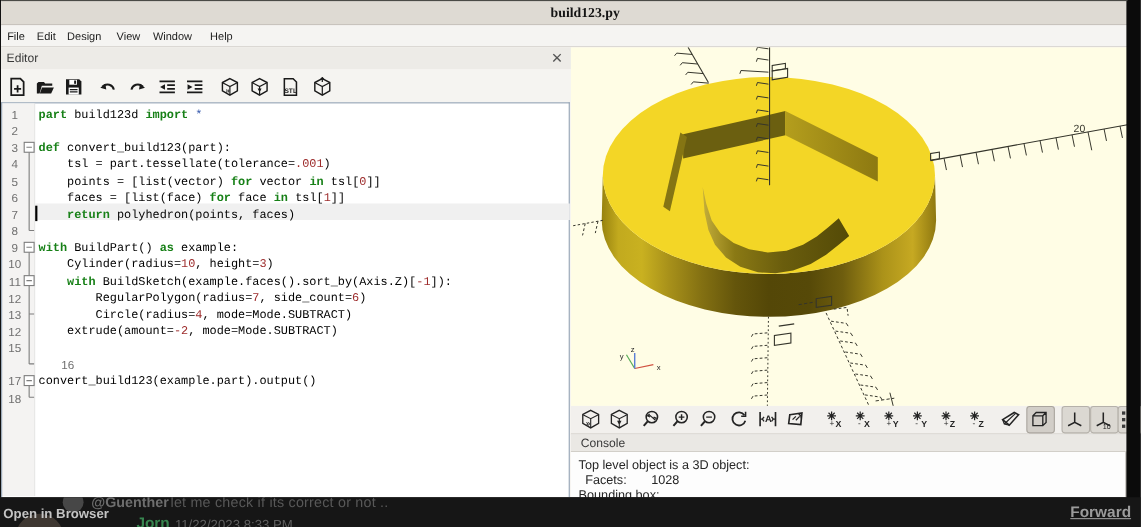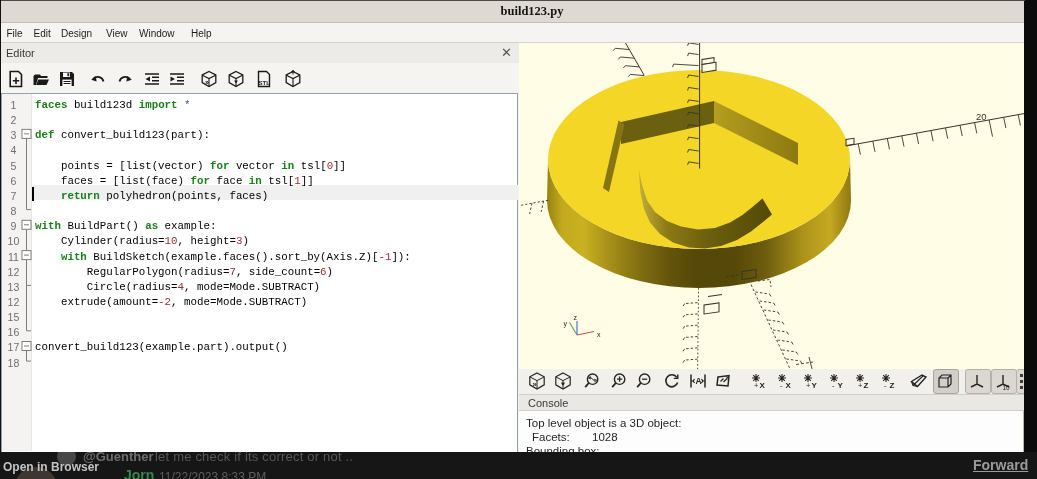--- a/index.html
+++ b/index.html
@@ -113,46 +113,47 @@
           <path d="M9,1.5 L15.8,5 V12.6 L9,16.5 L2.2,12.6 V5 Z" fill="none" stroke="#1a1a1a" stroke-width="1.3"></path>
           <path d="M2.4,5.2 L9,8.6 L15.6,5.2 M9,8.6 V16" fill="none" stroke="#1a1a1a" stroke-width="1.1"></path>
           <path d="M9,0.5 v4 M7.4,2.4 L9,0.5 L10.6,2.4" stroke="#1a1a1a" stroke-width="1.1" fill="none"></path>
         </svg>
       </div>
     <div id="codewrap">
         <div class="abs" style="left:0;top:0;width:30px;height:357px;background:#f4f3f2;"></div>
         <div class="abs" style="left:30px;top:0;width:1px;height:357px;background:#e6e6e5;"></div>
       <div id="curline" style="top:91px;"></div>
       <div id="code"><div class="ln" style="top:2.0px;">1</div>
-<div class="cl" style="top:2.0px;"><span class="k">faces</span> build123d <span class="k">import</span> <span class="o">*</span></div>
+<div class="cl" style="top:2.0px;"><span class="k">part</span> build123d <span class="k">import</span> <span class="o">*</span></div>
 <div class="ln" style="top:17.15px;">2</div>
 <div class="ln" style="top:32.3px;">3</div>
 <div class="cl" style="top:32.3px;"><span class="k">def</span> convert_build123(part):</div>
 <div class="ln" style="top:47.45px;">4</div>
+<div class="cl" style="top:47.45px;">    tsl = part.tessellate(tolerance=<span class="n">.001</span>)</div>
 <div class="ln" style="top:62.6px;">5</div>
 <div class="cl" style="top:62.6px;">    points = [list(vector) <span class="k">for</span> vector <span class="k">in</span> tsl[<span class="n">0</span>]]</div>
 <div class="ln" style="top:77.75px;">6</div>
 <div class="cl" style="top:77.75px;">    faces = [list(face) <span class="k">for</span> face <span class="k">in</span> tsl[<span class="n">1</span>]]</div>
 <div class="ln" style="top:92.9px;">7</div>
 <div class="cl" style="top:92.9px;">    <span class="k">return</span> polyhedron(points, faces)</div>
 <div class="ln" style="top:108.05px;">8</div>
 <div class="ln" style="top:123.2px;">9</div>
 <div class="cl" style="top:123.2px;text-align:right;"><span class="k">with</span> BuildPart() <span class="k">as</span> example:</div>
 <div class="ln" style="top:138.35px;">10</div>
 <div class="cl" style="top:138.35px;">    Cylinder(radius=<span class="n">10</span>, height=<span class="n">3</span>)</div>
 <div class="ln" style="top:153.5px;">11</div>
 <div class="cl" style="top:153.5px;">    <span class="k">with</span> BuildSketch(example.faces().sort_by(Axis.Z)[<span class="n">-1</span>]):</div>
 <div class="ln" style="top:168.65px;">12</div>
 <div class="cl" style="top:168.65px;">        RegularPolygon(radius=<span class="n">7</span>, side_count=<span class="n">6</span>)</div>
 <div class="ln" style="top:183.8px;">13</div>
 <div class="cl" style="top:183.8px;">        Circle(radius=<span class="n">4</span>, mode=Mode.SUBTRACT)</div>
 <div class="ln" style="top:198.95px;">12</div>
 <div class="cl" style="top:198.95px;">    extrude(amount=<span class="n">-2</span>, mode=Mode.SUBTRACT)</div>
 <div class="ln" style="top:214.1px;">15</div>
-<div class="ln" style="top:229.25px;">16</div>
+<div class="ln" style="top:229.25px;margin-left:48px;">16</div>
 <div class="ln" style="top:244.4px;">17</div>
 <div class="cl" style="top:244.4px;">convert_build123(example.part).output()</div>
 <div class="ln" style="top:259.55px;">18</div></div>
       <div id="cursor" style="top:93px;"></div>
       <svg class="abs" style="left:0;top:0;" width="40" height="359">
           <line x1="25.5" y1="44.4" x2="25.5" y2="115.6" stroke="#7d7d7d" stroke-width="1"></line>
 <line x1="25.5" y1="115.6" x2="30" y2="115.6" stroke="#7d7d7d" stroke-width="1"></line>
 <line x1="25.5" y1="135.3" x2="25.5" y2="236.8" stroke="#7d7d7d" stroke-width="1"></line>
 <line x1="25.5" y1="191.4" x2="30" y2="191.4" stroke="#7d7d7d" stroke-width="1"></line>
 <line x1="25.5" y1="236.8" x2="30" y2="236.8" stroke="#7d7d7d" stroke-width="1"></line>

